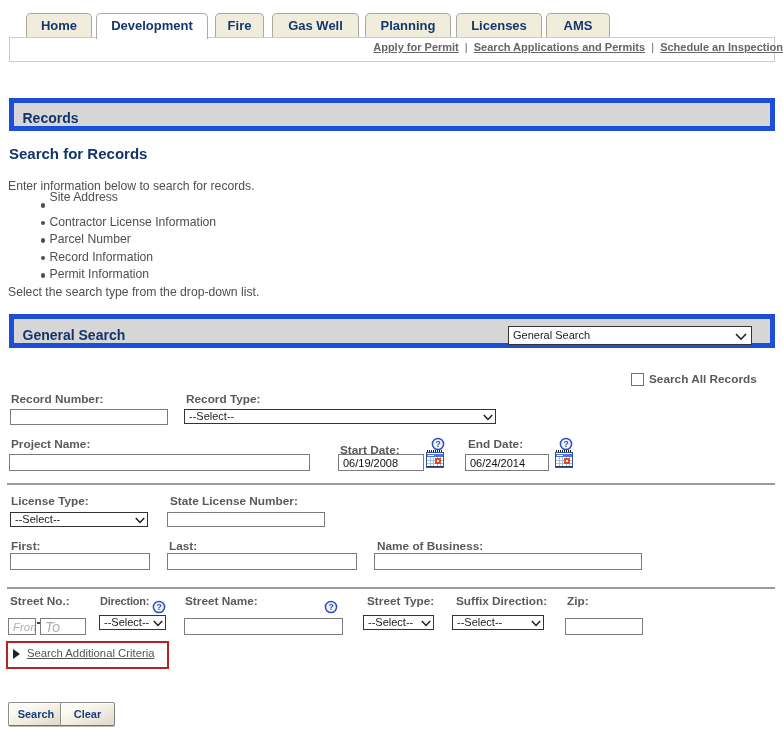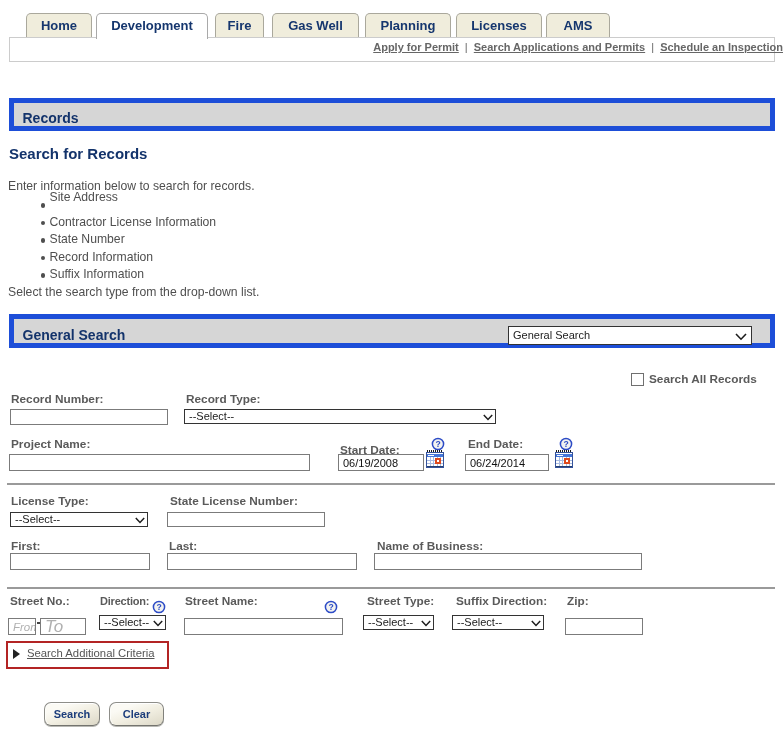--- a/index.html
+++ b/index.html
@@ -13,21 +13,21 @@
 .sublinks span.sep { font-weight:normal; padding:0 3px; text-decoration:none; }
 .graybar { position:absolute; left:9px; width:766px; height:32.5px; background:#d6d6d6; border:5px solid #1d4ed8; color:#13336b; font-weight:bold; font-size:14px; line-height:31px; padding-left:8.5px; }
 .navyhead { position:absolute; left:9px; color:#13336b; font-weight:bold; font-size:15px; }
 .body-gray { position:absolute; color:#4f4f4f; font-size:12.2px; line-height:14px; }
 .lbl { position:absolute; color:#5a5a5a; font-weight:bold; font-size:11.8px; white-space:nowrap; }
 .inp { position:absolute; background:#fff; border:1px solid #7b7b7b; height:17px; }
 .sel { position:absolute; background:#fff; border:1px solid #333; height:15px; font-size:11px; color:#222; padding-left:4px; line-height:13px; white-space:nowrap; }
 .sel svg { position:absolute; right:2.5px; top:4px; }
 .hr { position:absolute; left:7px; width:768px; height:1.5px; background:#9a9a9a; }
 .helpicon { position:absolute; width:14px; height:14px; }
-.btn { position:absolute; height:24px; background:linear-gradient(160deg,#fbfaf4 25%,#f1eee1 55%,#dcd8c7 100%); border:1px solid #8e8e89; border-bottom-color:#73736e; border-right-color:#81817c; border-radius:7px; color:#1c3d7b; font-weight:bold; font-size:11px; text-align:center; box-shadow:inset 0 1px 0 #ffffff, inset 1px 0 0 #fdfdf9, 0 1px 0 #b8b8b3;margin-left:36px; }
+.btn { position:absolute; height:24px; background:linear-gradient(160deg,#fbfaf4 25%,#f1eee1 55%,#dcd8c7 100%); border:1px solid #8e8e89; border-bottom-color:#73736e; border-right-color:#81817c; border-radius:2px; color:#1c3d7b; font-weight:bold; font-size:11px; text-align:center; box-shadow:inset 0 1px 0 #ffffff, inset 1px 0 0 #fdfdf9, 0 1px 0 #b8b8b3; }
 </style>
 </head>
 <body>
 <div id="page">
 
   <div id="submenu"></div>
   <div class="tab" style="left:26px;width:66px;">Home</div>
   <div class="tab active" style="left:96px;width:112px;">Development</div>
   <div class="tab" style="left:215px;width:49px;">Fire</div>
   <div class="tab" style="left:272px;width:87px;">Gas Well</div>
@@ -39,25 +39,25 @@
   <div class="graybar" style="top:98px;">Records</div>
 
   <div class="navyhead" style="top:145px;">Search for Records</div>
 
   <div class="body-gray" style="left:8px;top:178.5px;">Enter information below to search for records.</div>
   <div style="position:absolute;left:40.5px;top:203px;width:4.6px;height:4.6px;border-radius:50%;background:#4f4f4f;"></div>
     <div class="body-gray" style="left:49.5px;top:190px;">Site Address</div>
   <div style="position:absolute;left:40.5px;top:220.5px;width:4.6px;height:4.6px;border-radius:50%;background:#4f4f4f;"></div>
     <div class="body-gray" style="left:49.5px;top:215px;">Contractor License Information</div>
   <div style="position:absolute;left:40.5px;top:238px;width:4.6px;height:4.6px;border-radius:50%;background:#4f4f4f;"></div>
-    <div class="body-gray" style="left:49.5px;top:232px;">State Number</div>
+    <div class="body-gray" style="left:49.5px;top:232px;">Parcel Number</div>
   <div style="position:absolute;left:40.5px;top:255.5px;width:4.6px;height:4.6px;border-radius:50%;background:#4f4f4f;"></div>
     <div class="body-gray" style="left:49.5px;top:250px;">Record Information</div>
   <div style="position:absolute;left:40.5px;top:273px;width:4.6px;height:4.6px;border-radius:50%;background:#4f4f4f;"></div>
-    <div class="body-gray" style="left:49.5px;top:267px;">Suffix Information</div>
+    <div class="body-gray" style="left:49.5px;top:267px;">Permit Information</div>
   <div class="body-gray" style="left:8px;top:285px;">Select the search type from the drop-down list.</div>
 
   <div class="graybar" style="top:314px;height:34px;line-height:33px;">General Search</div>
   <div class="sel" style="left:508px;top:326px;width:244px;height:19px;line-height:17px;font-size:11px;">General Search
     <svg width="12" height="8" viewBox="0 0 12 8" style="top:5.5px;right:4px;">
         <polyline points="1,1 6,6.2 11,1" fill="none" stroke="#1d1d1d" stroke-width="1.6"></polyline>
       </svg>
   </div>
 
   <div class="inp" style="left:631px;top:373px;width:13px;height:13px;border-color:#707070;"></div>
@@ -157,21 +157,21 @@
   <div class="lbl" style="left:169px;top:538.5px;">Last:</div>
   <div class="inp" style="left:167px;top:553px;width:190px;"></div>
   <div class="lbl" style="left:377px;top:538.5px;">Name of Business:</div>
   <div class="inp" style="left:374px;top:553px;width:268px;"></div>
 
   <div class="hr" style="top:587px;"></div>
 
   <div class="lbl" style="left:10px;top:594px;">Street No.:</div>
   <div class="inp" style="left:8px;top:617.5px;width:28px;font-size:11.5px;font-style:italic;color:#b0b0b0;line-height:16px;padding-left:4px;overflow:hidden;">From</div>
   <div style="position:absolute;left:36.5px;top:622px;width:4px;height:2px;background:#444;"></div>
-  <div class="inp" style="left:40px;top:617.5px;width:46px;font-size:17px;font-style:italic;color:#b0b0b0;line-height:16px;padding-left:4px;overflow:hidden;">To</div>
+  <div class="inp" style="left:40px;top:617.5px;width:46px;font-size:14px;font-style:italic;color:#b0b0b0;line-height:16px;padding-left:4px;overflow:hidden;">To</div>
   <div class="lbl" style="left:100px;top:594.5px;font-size:11px;letter-spacing:-0.2px;">Direction:</div>
   <div class="helpicon" style="left:151.5px;top:599.5px;"><svg width="14" height="14" viewBox="0 0 14 14">
         <circle cx="7" cy="7" r="5.6" fill="#f2f2f0" stroke="#2c4bc6" stroke-width="1.5"></circle>
         <text x="7" y="10" font-size="8.6" font-weight="bold" fill="#2b4cc4" text-anchor="middle" font-family="Liberation Sans">?</text>
       </svg></div>
   <div class="sel" style="left:99px;top:615px;width:67px;">--Select--
     <svg width="10" height="7" viewBox="0 0 10 7">
         <polyline points="0.8,1 5,5.4 9.2,1" fill="none" stroke="#1d1d1d" stroke-width="1.5"></polyline>
       </svg>
   </div>
@@ -194,15 +194,15 @@
       </svg>
   </div>
   <div class="lbl" style="left:567px;top:594px;">Zip:</div>
   <div class="inp" style="left:565px;top:617.5px;width:78px;"></div>
 
   <div style="position:absolute;left:6px;top:641px;width:163px;height:28px;border:2px solid #b32424;"></div>
   <div style="position:absolute;left:13px;top:649px;width:0;height:0;border-left:7px solid #222;border-top:5px solid transparent;border-bottom:5px solid transparent;"></div>
   <div style="position:absolute;left:27px;top:647px;font-size:11.3px;color:#555;text-decoration:underline;">Search Additional Criteria</div>
 
   <div class="btn" style="left:8px;top:701.5px;width:56px;line-height:22px;">Search</div>
-  <div class="btn" style="left:73px;top:701.5px;width:55px;line-height:22px;">Clear</div>
+  <div class="btn" style="left:60px;top:701.5px;width:55px;line-height:22px;">Clear</div>
 
 </div>
 
 </body></html>

